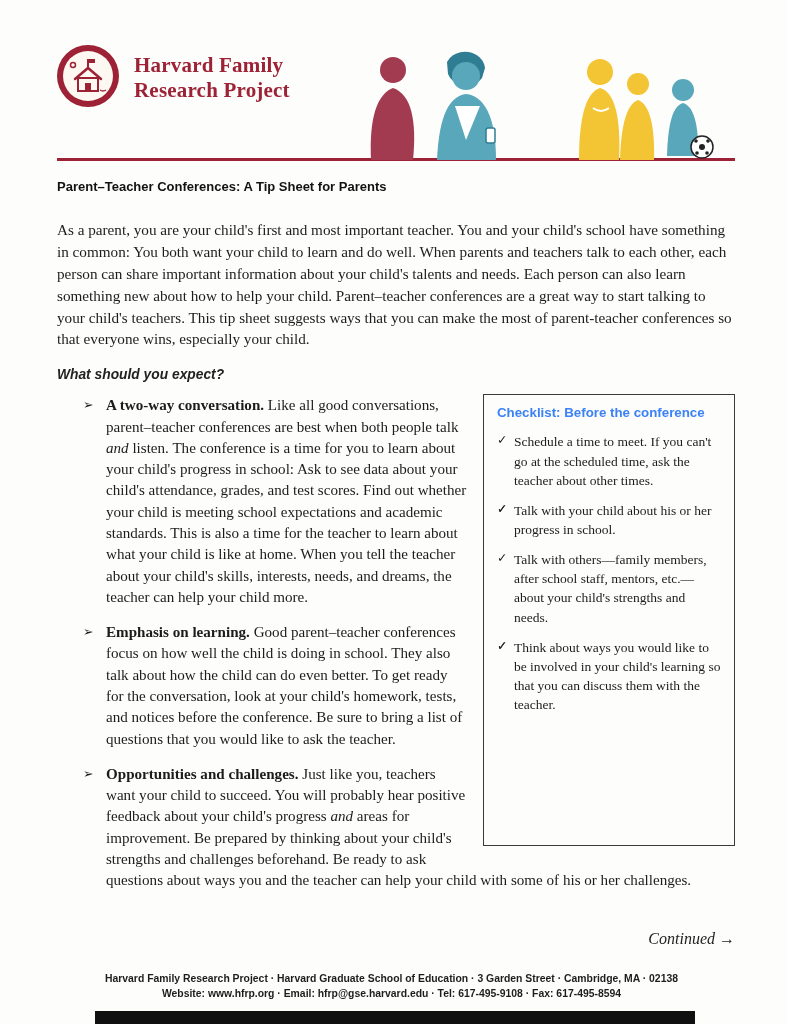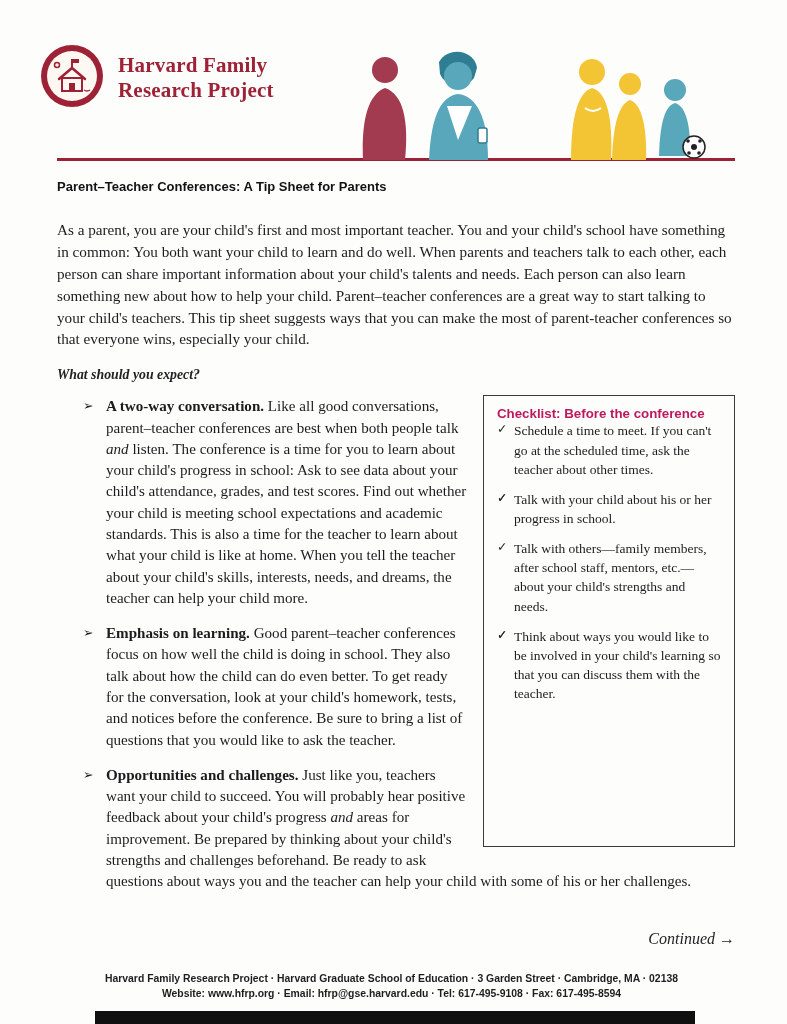--- a/index.html
+++ b/index.html
@@ -12,21 +12,21 @@
     background: #fdfdfc;
     font-family: "Liberation Serif", serif;
     color: #1c1c1c;
     overflow: hidden;
   }
 
   
   .header {
     display: flex;
     align-items: flex-start;
-    padding: 44px 40px 0 40px;
+    padding: 44px 40px 0 56px;
     height: 158px;
   }
   .logo { display: flex; align-items: center; gap: 14px; flex: 0 0 auto; }
   .logo-text {
     color: #9d2235;
     font-size: 21px;
     font-weight: bold;
     line-height: 1.18;
     letter-spacing: 0.2px;
   }
@@ -46,21 +46,21 @@
     margin: 18px 52px 0 57px;
     color: #121212;
   }
   .intro {
     margin: 25px 52px 0 57px;
     font-size: 15.2px;
     line-height: 1.44;
   }
   .section-heading {
     margin: 17px 52px 0 57px;
-    font-family: Liberation Serif, serif;
+    font-family: Liberation Sans, sans-serif;
     font-style: italic;
     font-weight: bold;
     font-size: 13.8px;
     color: #222;
   }
 
   
   .content { margin: 9px 52px 0 57px; }
   .content::after { content: ""; display: block; clear: both; }
 
@@ -70,21 +70,22 @@
     min-height: 452px;
     border: 1.5px solid #3a3a3a;
     padding: 10px 12px 8px 13px;
     margin: 3px 0 12px 16px;
     background: #fdfdfc;
   }
   .checklist-title {
     font-family: "Liberation Sans", sans-serif;
     font-weight: bold;
     font-size: 13.3px;
-    color: #be185d;
+    margin-bottom: 12px;
+    color: #3b82f6;
   }
   .chk-item {
     position: relative;
     padding-left: 17px;
     font-size: 13.5px;
     line-height: 1.42;
     margin-bottom: 11px;
   }
   .check-icon {
     position: absolute;

